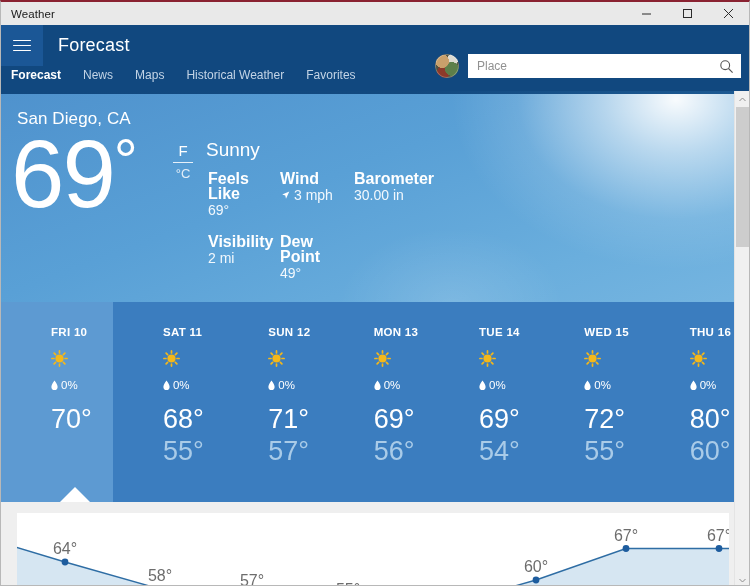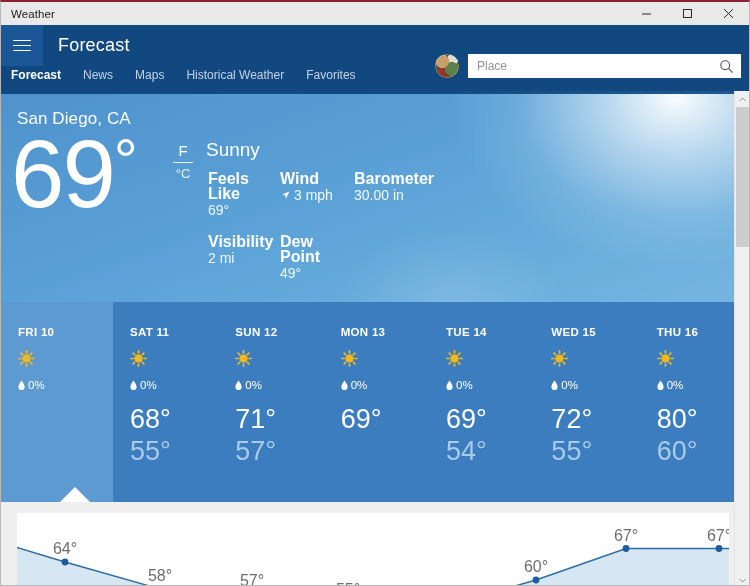--- a/index.html
+++ b/index.html
@@ -170,20 +170,21 @@
   #strip {
     position:absolute; left:0; top:211px;
     width:744px; height:200px;
     background:#3b7dbf;
   }
   #days { display:flex; height:200px; }
   .day {
     width:106.3px; height:200px;
     position:relative;
     padding-top:24px;
+    padding-left:33px;
   }
   .day.sel { background:#5d9ad2; width:113px; }
   .day .dname {
     font-size:11.5px; font-weight:700; color:#fff;
     margin-left:17px; letter-spacing:.3px;
   }
   .day .sun { margin:12px 0 0 17px; }
   .day .precip {
     display:flex; align-items:center; gap:3px;
     margin:8px 0 0 17px;
@@ -367,20 +368,21 @@
                 </g>
                 <circle cx="8.5" cy="8.5" r="4.1" fill="#f5b819"></circle>
               </svg>
             </div>
             <div class="precip">
               <svg width="7" height="11" viewBox="0 0 7 11">
                 <path d="M3.5 0.4 C1.3 3.4 0.4 5.2 0.4 7.0 A3.1 3.1 0 0 0 6.6 7.0 C6.6 5.2 5.7 3.4 3.5 0.4 Z" fill="#ffffff"></path>
               </svg>
               <span>0%</span>
             </div>
+            <div class="hi">70°</div>
             <div id="pointer"></div>
           </div>
 
           <div class="day">
             <div class="dname">SAT 11</div>
             <div class="sun">
               <svg width="17" height="17" viewBox="0 0 17 17">
                 <g stroke="#f5b819" stroke-width="1.7" stroke-linecap="round">
                   <line x1="8.5" y1="0.9" x2="8.5" y2="3.0"></line>
                     <line x1="8.5" y1="14.0" x2="8.5" y2="16.1"></line>
@@ -448,20 +450,21 @@
                 <circle cx="8.5" cy="8.5" r="4.1" fill="#f5b819"></circle>
               </svg>
             </div>
             <div class="precip">
               <svg width="7" height="11" viewBox="0 0 7 11">
                 <path d="M3.5 0.4 C1.3 3.4 0.4 5.2 0.4 7.0 A3.1 3.1 0 0 0 6.6 7.0 C6.6 5.2 5.7 3.4 3.5 0.4 Z" fill="#ffffff"></path>
               </svg>
               <span>0%</span>
             </div>
             <div class="hi">69°</div>
+            <div class="lo">56°</div>
           </div>
 
           <div class="day">
             <div class="dname">TUE 14</div>
             <div class="sun">
               <svg width="17" height="17" viewBox="0 0 17 17">
                 <g stroke="#f5b819" stroke-width="1.7" stroke-linecap="round">
                   <line x1="8.5" y1="0.9" x2="8.5" y2="3.0"></line>
                     <line x1="8.5" y1="14.0" x2="8.5" y2="16.1"></line>
                   <line x1="0.9" y1="8.5" x2="3.0" y2="8.5"></line>

